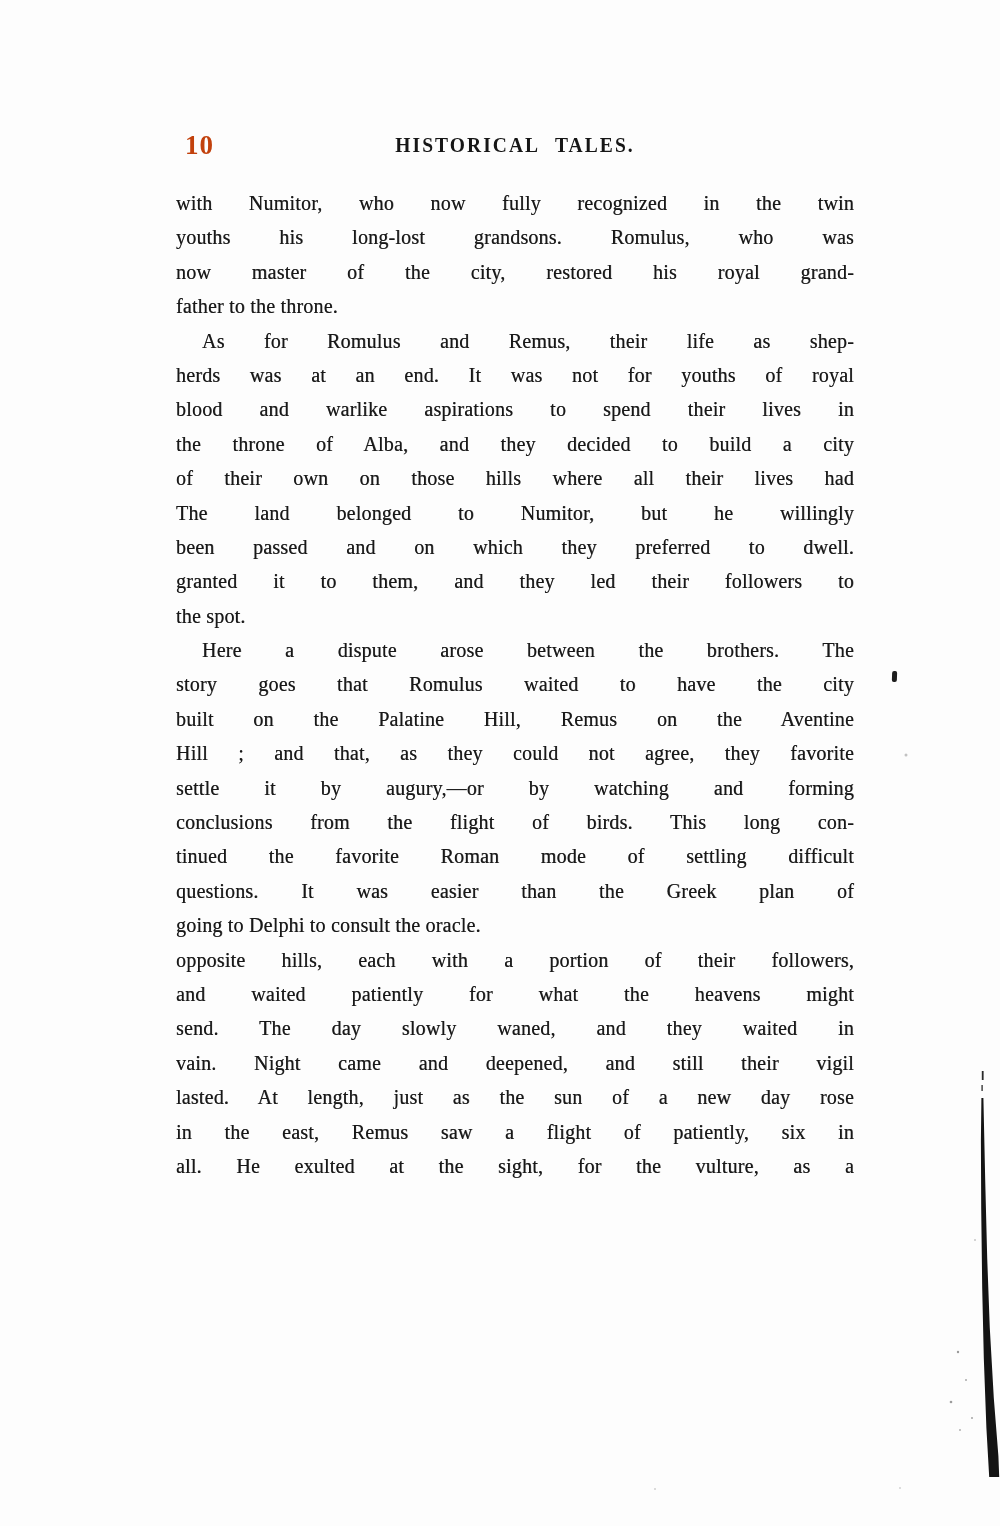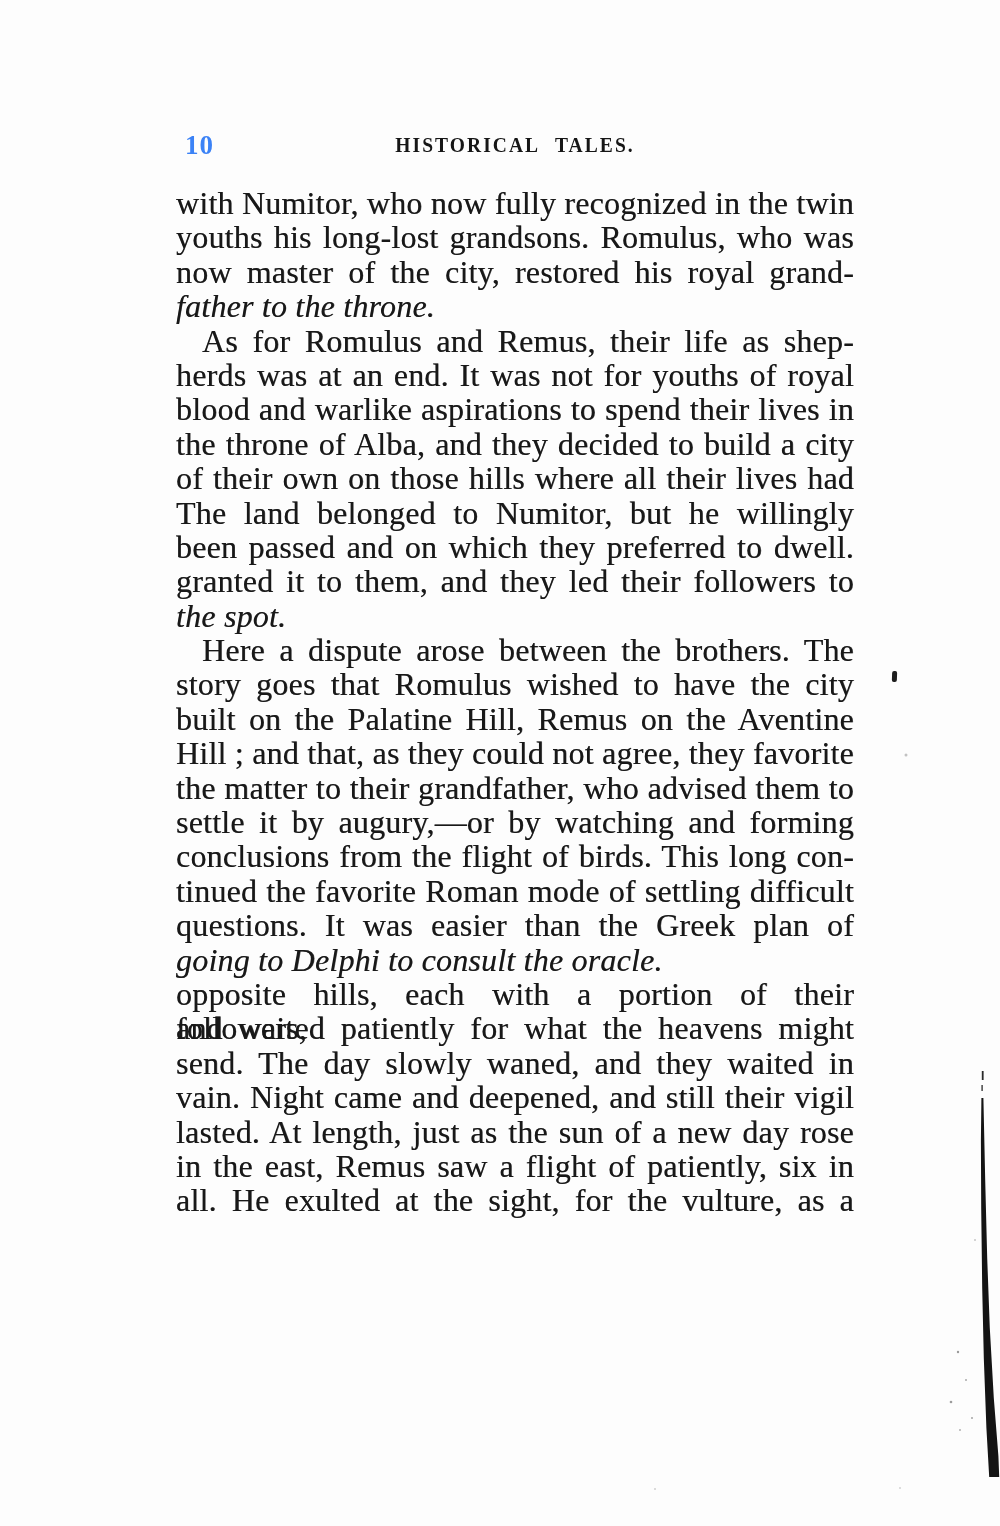--- a/index.html
+++ b/index.html
@@ -26,21 +26,21 @@
     width: 678px;
     height: 30px;
   }
   #page-number {
     position: absolute;
     left: 9px;
     top: 0;
     font-size: 27px;
     font-weight: 700;
     letter-spacing: 1px;
-    color: #3b82f6;
+    color: #c2410c;
   }
   #running-title {
     position: absolute;
     left: 0;
     top: 3px;
     width: 100%;
     text-align: center;
     font-size: 21px;
     font-weight: 700;
     letter-spacing: 2.2px;
@@ -48,39 +48,38 @@
     transform: scaleX(0.93);
     color: #161616;
     white-space: nowrap;
   }
   
   #body-text {
     position: absolute;
     left: 176px;
     top: 186px;
     width: 678px;
-    font-size: 32px;
+    font-size: 20px;
     line-height: 34.4px;
     letter-spacing: 0.2px;
     color: #181818;
     text-shadow: 0.35px 0 0 rgba(24,24,24,0.65);
   }
   #body-text .line {
     text-align: justify;
     text-align-last: justify;
     white-space: normal;
     height: 34.4px;
     overflow: visible;
   }
   #body-text .line.indent {
     text-indent: 26px;
   }
   #body-text .line.par-end {
     text-align-last: left;
-    font-style: italic;
   }
   
   .artifact {
     position: absolute;
     pointer-events: none;
   }
   #margin-tick {
     left: 892px;
     top: 671px;
     width: 5px;
@@ -114,24 +113,23 @@
       <div class="line indent">As for Romulus and Remus, their life as shep-</div>
       <div class="line">herds was at an end.  It was not for youths of royal</div>
       <div class="line">blood and warlike aspirations to spend their lives in</div>
       <div class="line">the throne of Alba, and they decided to build a city</div>
       <div class="line">of their own on those hills where all their lives had</div>
       <div class="line">The land belonged to Numitor, but he willingly</div>
       <div class="line">been passed and on which they preferred to dwell.</div>
       <div class="line">granted it to them, and they led their followers to</div>
       <div class="line par-end">the spot.</div>
       <div class="line indent">Here a dispute arose between the brothers.  The</div>
-      <div class="line">story goes that Romulus wished to have the city</div>
+      <div class="line">story goes that Romulus waited to have the city</div>
       <div class="line">built on the Palatine Hill, Remus on the Aventine</div>
       <div class="line">Hill ; and that, as they could not agree, they favorite</div>
-      <div class="line">the matter to their grandfather, who advised them to</div>
       <div class="line">settle it by augury,—or by watching and forming</div>
       <div class="line">conclusions from the flight of birds.  This long con-</div>
       <div class="line">tinued the favorite Roman mode of settling difficult</div>
       <div class="line">questions.  It was easier than the Greek plan of</div>
       <div class="line par-end">going to Delphi to consult the oracle.</div>
       <div class="line">opposite hills, each with a portion of their followers,</div>
       <div class="line">and waited patiently for what the heavens might</div>
       <div class="line">send.  The day slowly waned, and they waited in</div>
       <div class="line">vain.  Night came and deepened, and still their vigil</div>
       <div class="line">lasted.  At length, just as the sun of a new day rose</div>

